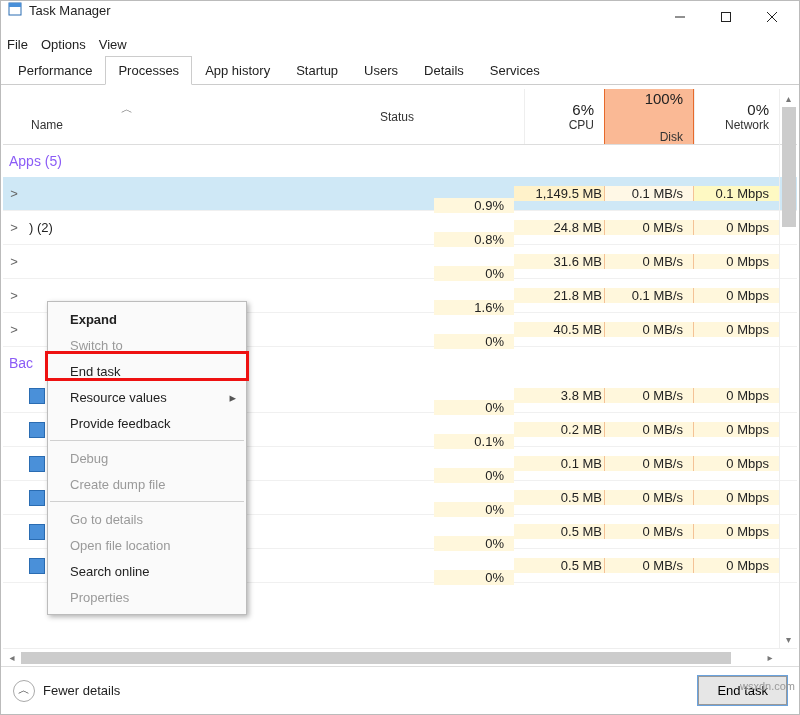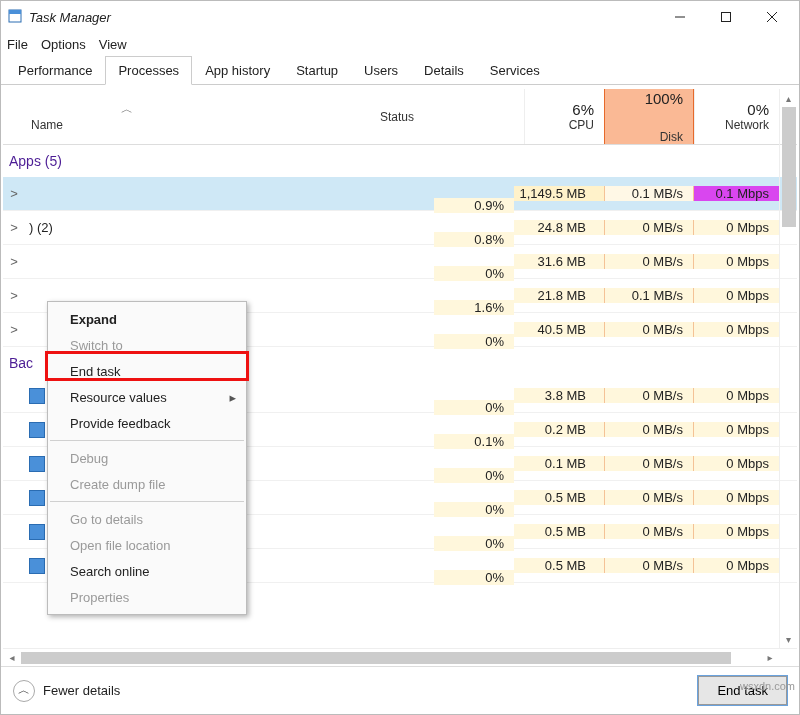--- a/index.html
+++ b/index.html
@@ -1,58 +1,58 @@
 <!DOCTYPE html>
 <html><head>
 <meta charset="utf-8">
 <style>
   * { margin:0; padding:0; box-sizing:border-box; font-family:"Segoe UI",Tahoma,sans-serif; font-size:13px; }
   html,body { height:100%; background:#fff; color:#222; }
   .window { width:800px; height:715px; border:1px solid #bbb; display:flex; flex-direction:column; position:relative; background:#fff; }
-  .titlebar { height:32px; display:flex; align-items:center; justify-content:space-between; padding:0 4px 0 6px;font-style:italic; }
+  .titlebar { height:32px; display:flex; align-items:flex-start; justify-content:space-between; padding:0 4px 0 6px; }
   .titlebar-left { display:flex; align-items:center; gap:6px; }
   .tb-title { font-size:13px; }
   .titlebar-ctrls { display:flex; }
   .tctrl { width:46px; height:32px; display:flex; align-items:center; justify-content:center; }
   .menubar { display:flex; gap:13px; padding:4px 6px; }
   .menuitem { }
   .tabs { display:flex; border-bottom:1px solid #ccc; padding-left:4px; }
   .tab { padding:6px 12px; border:1px solid transparent; border-bottom:none; margin-bottom:-1px; }
   .tab.active { border-color:#ccc; background:#fff; border-bottom:1px solid #fff; }
   .tab:not(.active) { border-top:1px solid #fff; }
   .content { position:relative; flex:1; display:flex; flex-direction:column; overflow:hidden; padding:4px 2px 0 2px; }
 
   .table { flex:1; overflow:auto; position:relative; }
   .hdr-row, .row { display:flex; align-items:center; height:34px; border-bottom:1px solid #f0f0f0; }
   .hdr-row { height:56px; border-bottom:1px solid #ddd; }
   .c-exp  { width:22px; text-align:center; color:#666; }
   .c-name { flex:1; padding-left:4px; }
   .c-status { width:150px; }
   .c-cpu  { width:80px; text-align:right; padding-right:10px; }
-  .c-mem  { width:90px; text-align:right; padding-right:18px; }
+  .c-mem  { width:90px; text-align:right; padding-right:2px; }
   .c-disk { width:90px; text-align:right; padding-right:10px; }
   .c-net  { width:85px; text-align:right; padding-right:10px; }
   .c-scroll { width:18px; }
 
   .hdr-cell { display:flex; flex-direction:column; justify-content:center; align-items:flex-end; height:100%; border-left:1px solid #eee; padding:6px 10px; }
   .hdr-cell.left { align-items:flex-start; border-left:none; padding-left:6px; }
   .hdr-val { font-size:15px; }
   .hdr-lbl { font-size:12px; color:#333; }
 
   .hdr-disk { background:#fab995; border-left:1px solid #e66a2c; border-right:1px solid #e66a2c;gap:23px; }
 
-  .grp { padding:8px 6px; color:#4c1d95; font-size:14px; }
+  .grp { padding:8px 6px; color:#8b5cf6; font-size:14px; }
 
   .row.sel { background:#cfe8f6; }
   .row:not(.sel) .c-cpu, .row:not(.sel) .c-mem, .row:not(.sel) .c-disk, .row:not(.sel) .c-net { background:#fff7dc; }
   .row.sel .c-cpu, .row.sel .c-mem, .row.sel .c-disk, .row.sel .c-net { }
   .row .c-cpu  { background:#fff7dc;margin-top:24px; }
   .row .c-mem  { background:#fff2ca; }
   .row .c-disk { background:#fff8e6; border-left:1px solid #f4c296; border-right:1px solid #f4c296; }
-  .row .c-net  { background:#d946ef; }
+  .row .c-net  { background:#fef9c3; }
   .row.sel .c-cpu, .row.sel .c-mem, .row.sel .c-disk, .row.sel .c-net { filter:none; }
 
   .row .c-name { white-space:nowrap; overflow:hidden; text-overflow:ellipsis; display:flex; align-items:center; gap:6px; }
   .ic { width:16px; height:16px; display:inline-block; background:#4a90d9; border:1px solid #2a6cb2; }
 
   .ctxmenu { position:absolute; left:46px; top:216px; width:200px; background:#fafafa; border:1px solid #bcbcbc; box-shadow:2px 2px 5px rgba(0,0,0,.3); padding:4px 0; z-index:10; }
   .ctx-item { height:26px; display:flex; align-items:center; padding:0 32px 0 22px; position:relative; }
   .ctx-item.bold { font-weight:700; }
   .ctx-item.dis { color:#9a9a9a; }
   .ctx-sep { height:1px; background:#d0d0d0; margin:4px 2px; }

